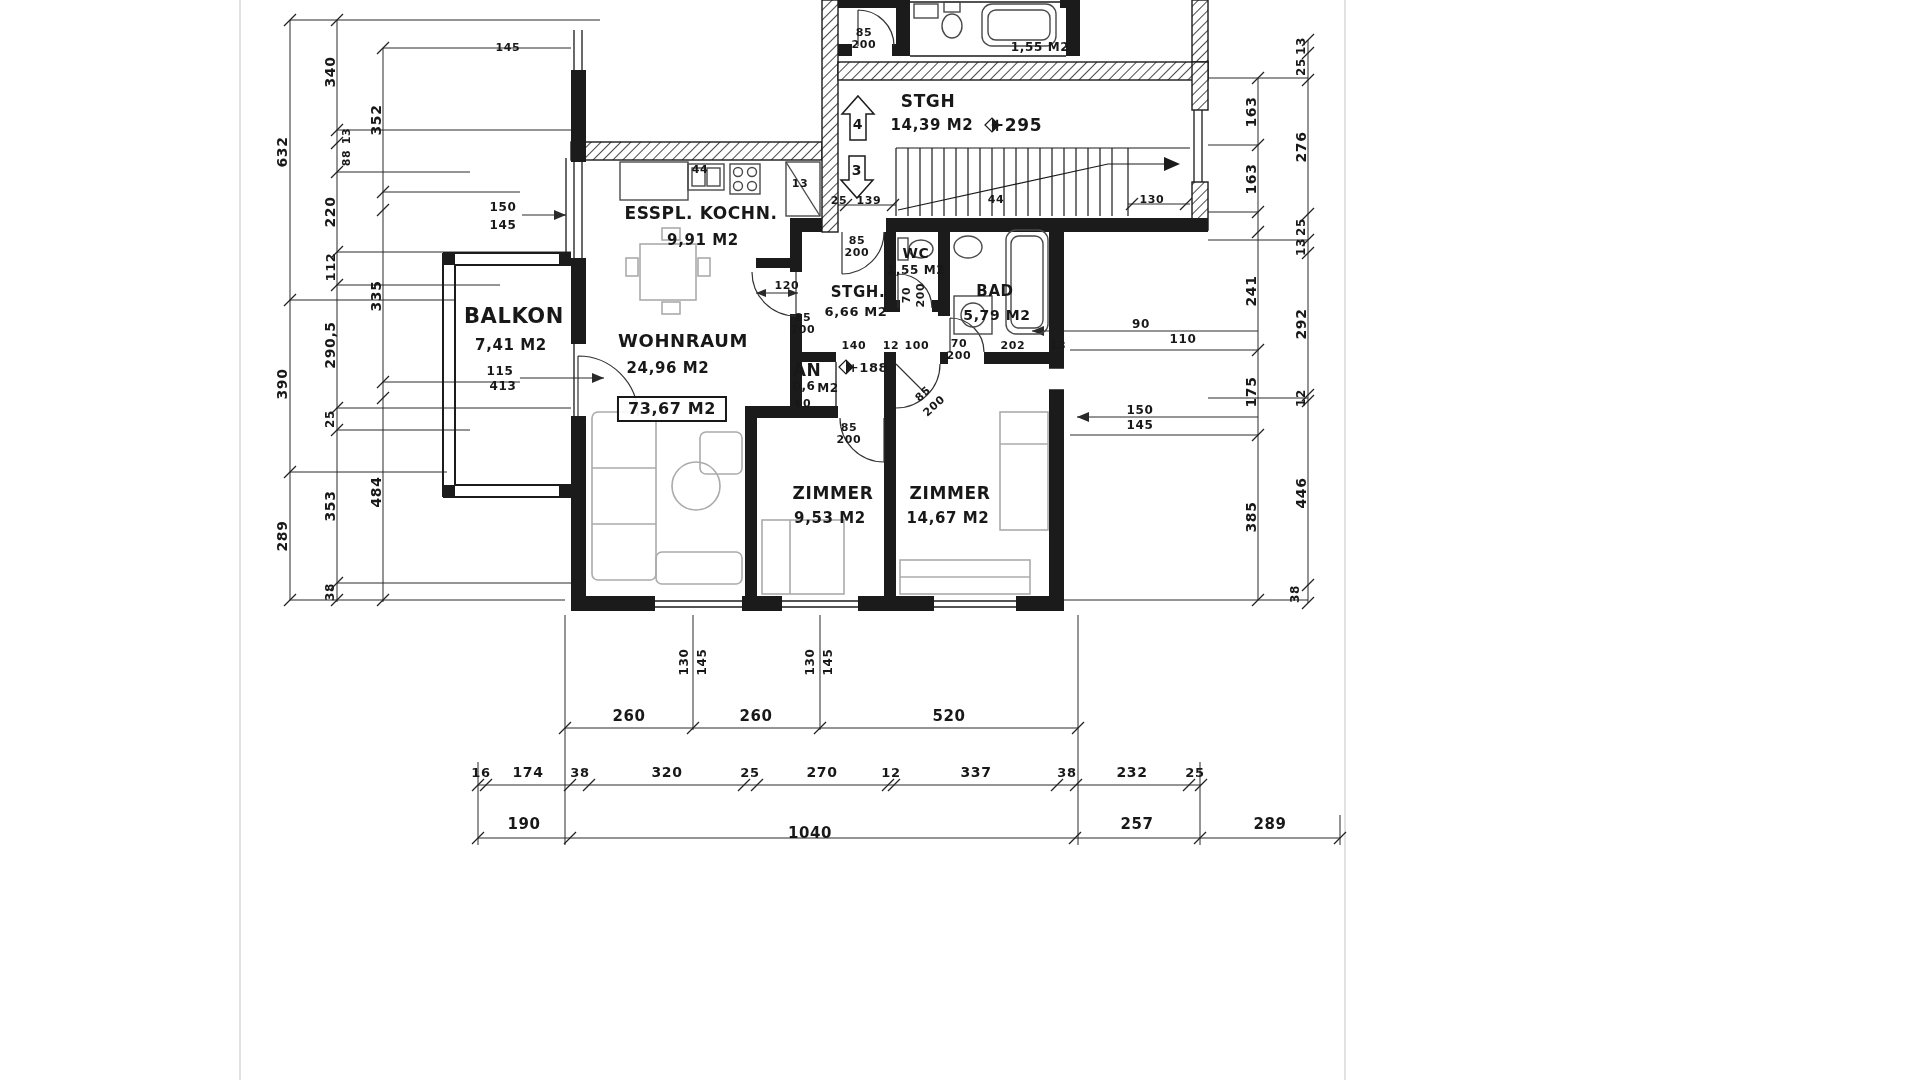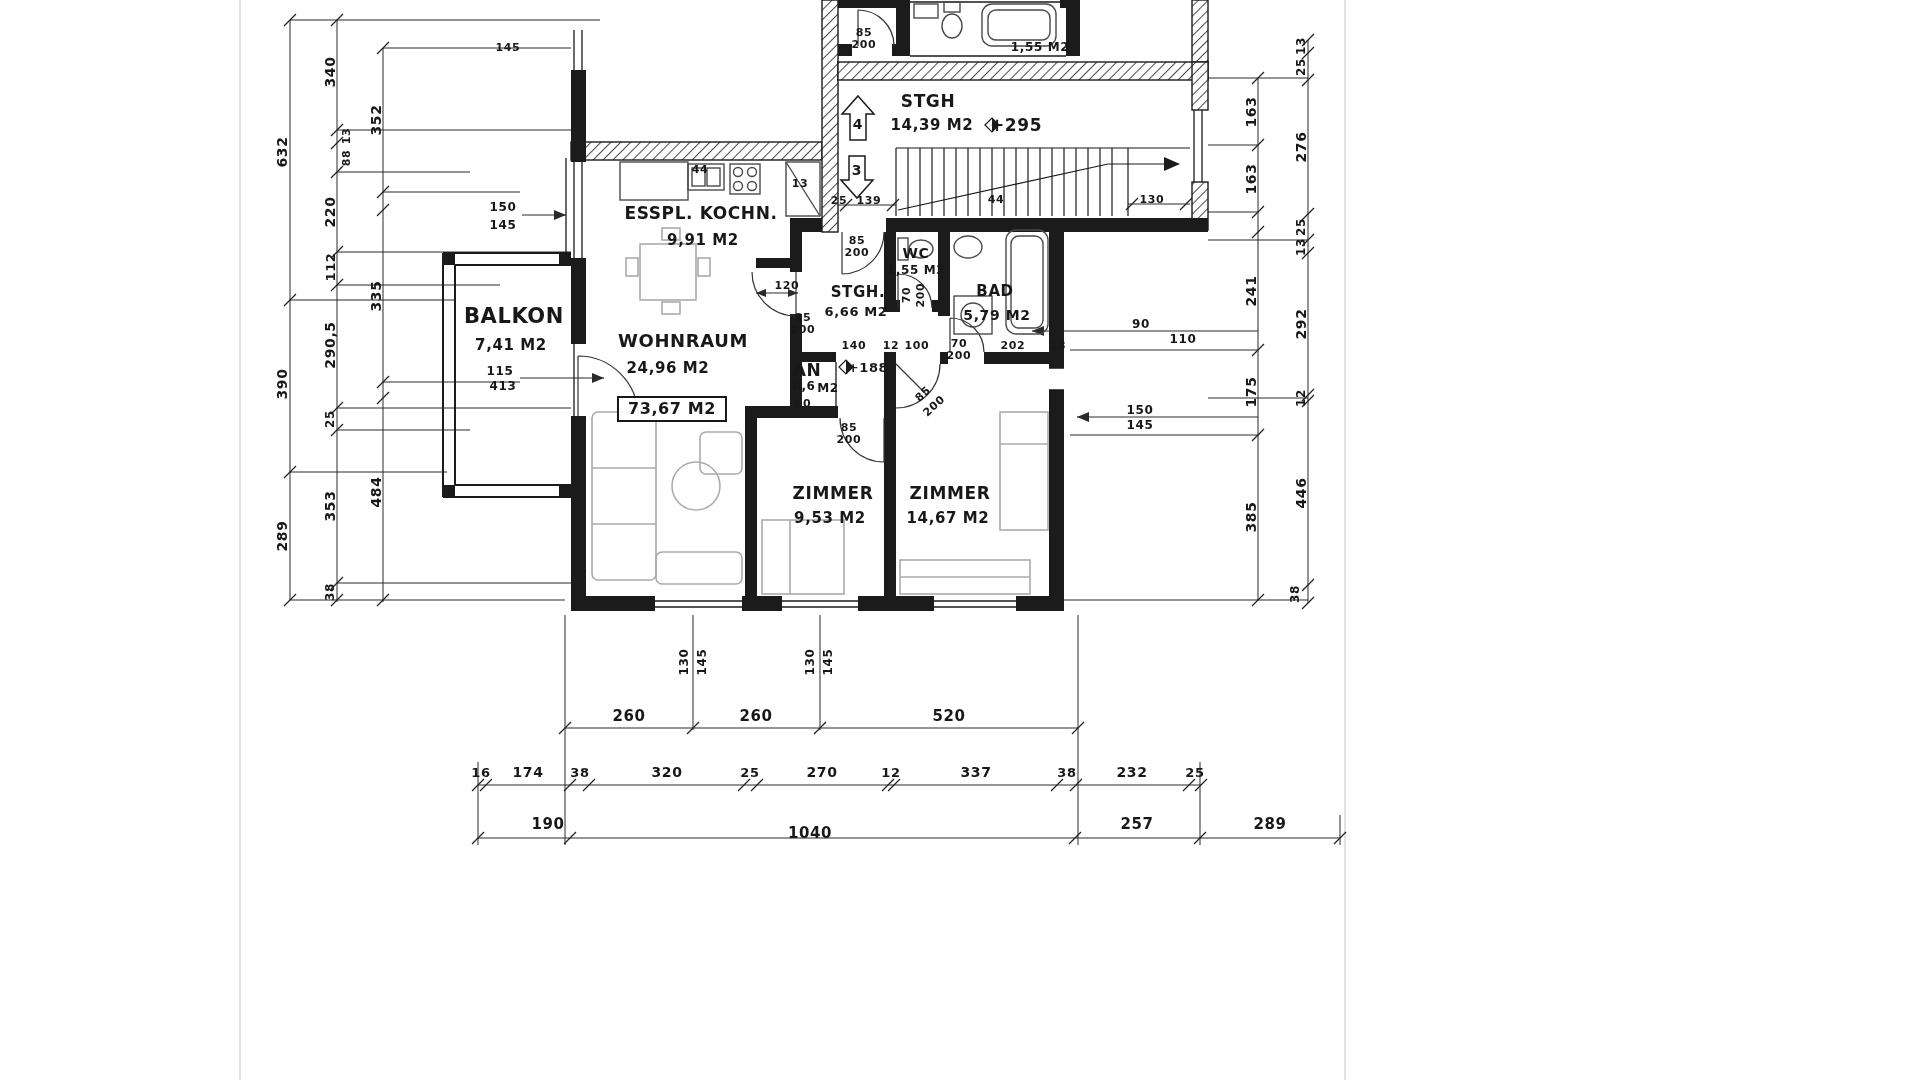--- a/index.html
+++ b/index.html
@@ -335,18 +335,18 @@
       <span class="lbl" style="left: 528px; top: 772px; font-size: 14px; transform: translate(-50%, -50%);">174</span>
       <span class="lbl" style="left: 580px; top: 772px; font-size: 13px; transform: translate(-50%, -50%);">38</span>
       <span class="lbl" style="left: 667px; top: 772px; font-size: 14px; transform: translate(-50%, -50%);">320</span>
       <span class="lbl" style="left: 750px; top: 772px; font-size: 13px; transform: translate(-50%, -50%);">25</span>
       <span class="lbl" style="left: 822px; top: 772px; font-size: 14px; transform: translate(-50%, -50%);">270</span>
       <span class="lbl" style="left: 891px; top: 772px; font-size: 13px; transform: translate(-50%, -50%);">12</span>
       <span class="lbl" style="left: 976px; top: 772px; font-size: 14px; transform: translate(-50%, -50%);">337</span>
       <span class="lbl" style="left: 1067px; top: 772px; font-size: 13px; transform: translate(-50%, -50%);">38</span>
       <span class="lbl" style="left: 1132px; top: 772px; font-size: 14px; transform: translate(-50%, -50%);">232</span>
       <span class="lbl" style="left: 1195px; top: 772px; font-size: 13px; transform: translate(-50%, -50%);">25</span>
-      <span class="lbl" style="left: 524px; top: 824px; font-size: 15px; transform: translate(-50%, -50%); margin-left: 24px;">190</span>
+      <span class="lbl" style="left: 524px; top: 824px; font-size: 15px; transform: translate(-50%, -50%);">190</span>
       <span class="lbl" style="left: 810px; top: 824px; font-size: 15px; transform: translate(-50%, -50%); margin-top: 9px;">1040</span>
       <span class="lbl" style="left: 1137px; top: 824px; font-size: 15px; transform: translate(-50%, -50%);">257</span>
       <span class="lbl" style="left: 1270px; top: 824px; font-size: 15px; transform: translate(-50%, -50%);">289</span>
     </div>
 </div>
 
 </body></html>

